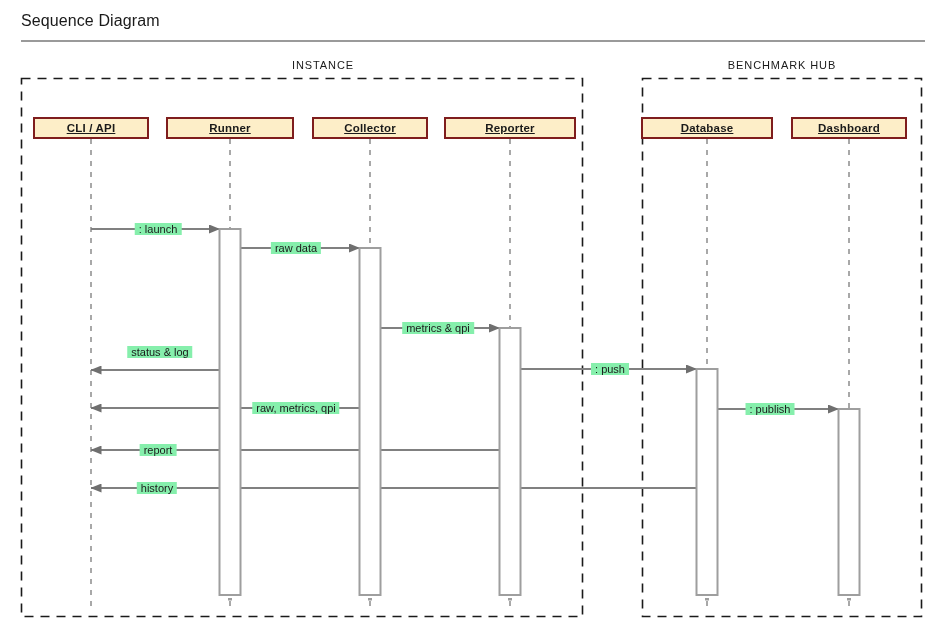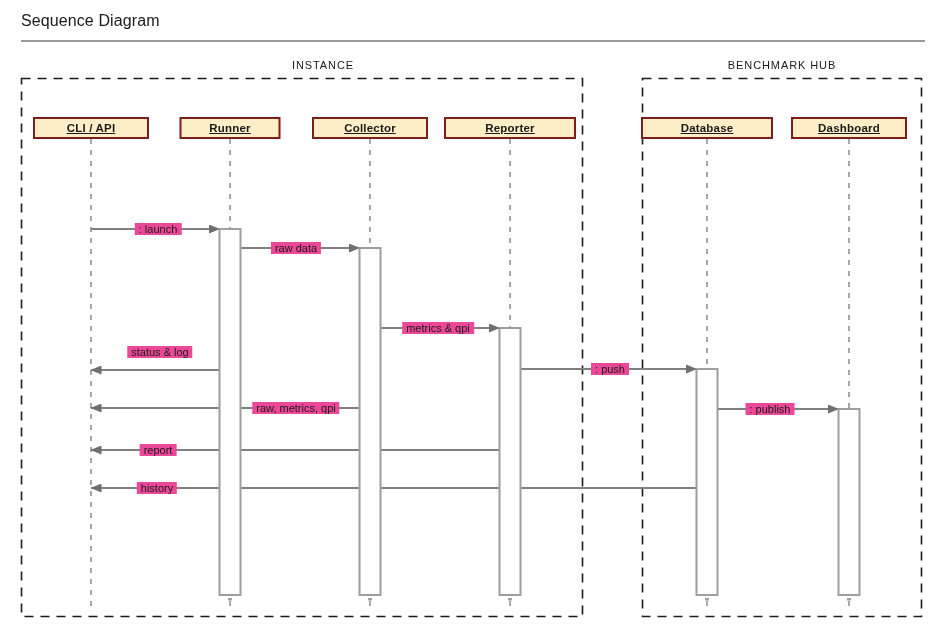--- a/index.html
+++ b/index.html
@@ -68,21 +68,21 @@
     font-weight: bold;
     color: #1a1a1a;
     text-decoration: underline;
     white-space: nowrap;
     letter-spacing: 0.2px;
   }
   .msg-label {
     position: absolute;
     font-size: 11px;
     color: #1a1a1a;
-    background: #ec4899;
+    background: #86efac;
     padding: 0 4px;
     white-space: nowrap;
     transform: translate(-50%, -50%);
     line-height: 12px;
   }
 </style>
 </head>
 <body>
 
 <div id="page">
@@ -136,21 +136,21 @@
         <rect x="847" y="598" width="4" height="2.5" fill="#9e9e9e"></rect>
       </g>
   </svg>
 
   <div id="overlay">
       <div class="frame-label" style="left: 311px; top: 59px; margin-left: 12px;">INSTANCE</div>
       <div class="frame-label" style="left: 782px; top: 59px;">BENCHMARK HUB</div>
       <div class="lifeline-box" style="left: 91px; top: 117px; width: 116px;">
         <span class="lifeline-name">CLI / API</span>
       </div>
-      <div class="lifeline-box" style="left: 230px; top: 117px; width: 101px;">
+      <div class="lifeline-box" style="left: 230px; top: 117px; width: 128px;">
         <span class="lifeline-name">Runner</span>
       </div>
       <div class="lifeline-box" style="left: 370px; top: 117px; width: 116px;">
         <span class="lifeline-name">Collector</span>
       </div>
       <div class="lifeline-box" style="left: 510px; top: 117px; width: 132px;">
         <span class="lifeline-name">Reporter</span>
       </div>
       <div class="lifeline-box" style="left: 707px; top: 117px; width: 132px;">
         <span class="lifeline-name">Database</span>

